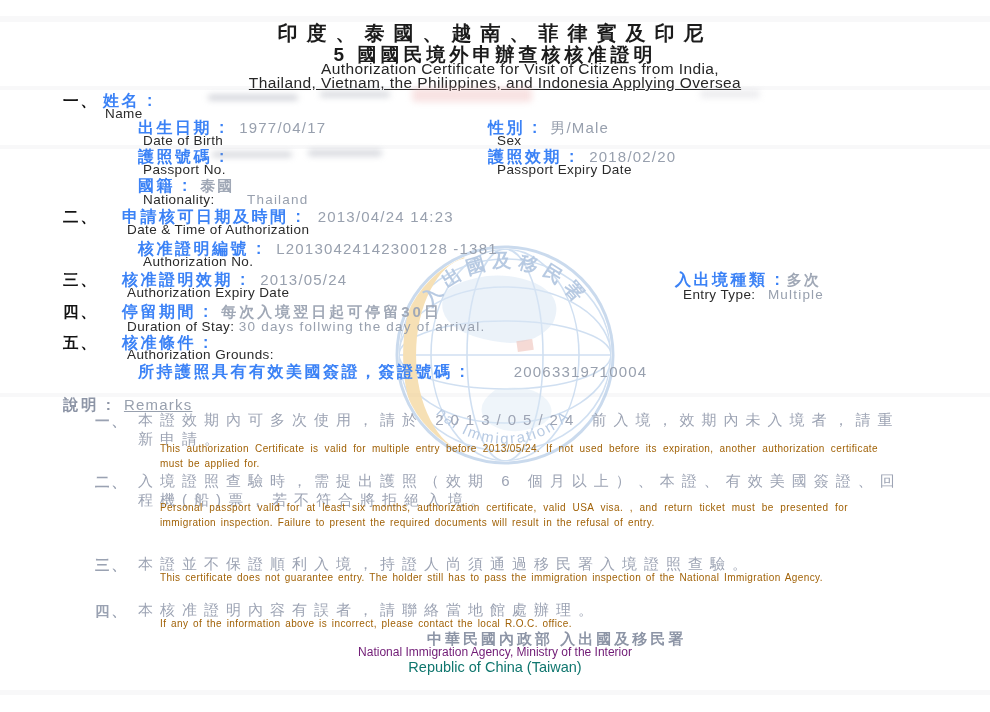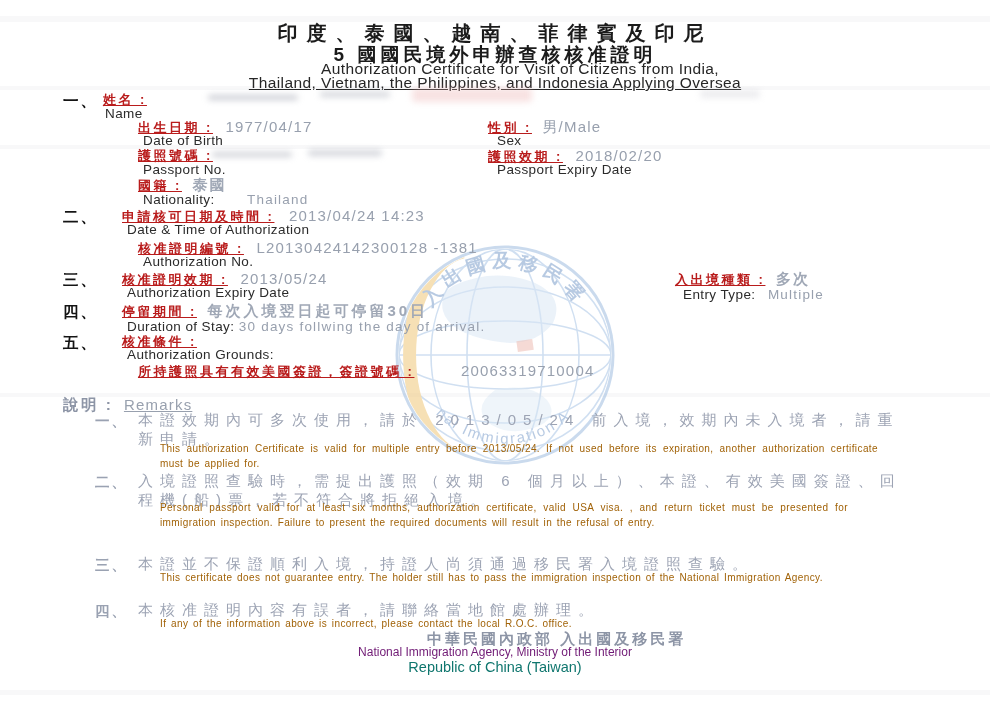--- a/index.html
+++ b/index.html
@@ -6,21 +6,21 @@
   .page{
     position:relative;width:990px;height:712px;background:#ffffff;overflow:hidden;
     font-family:"Liberation Sans", sans-serif;color:#141414;
   }
   .abs{position:absolute;white-space:nowrap;}
   .ctr{position:absolute;left:0;width:990px;text-align:center;white-space:nowrap;}
   .title-zh1{font-size:20px;font-weight:bold;letter-spacing:9px;color:#1b1b1b;}
   .title-zh2{font-size:19px;font-weight:bold;letter-spacing:4px;color:#1b1b1b;}
   .title-en{font-size:15.5px;color:#262626;letter-spacing:0.4px;}
   .num{font-size:15.5px;font-weight:bold;letter-spacing:2px;color:#141414;}
-  .zh-label{font-size:13px;font-weight:bold;letter-spacing:2.5px;color:#b91c1c;text-decoration:underline;}
+  .zh-label{font-size:16px;font-weight:bold;letter-spacing:2.5px;color:#3b82f6;}
   .en-label{font-size:13.5px;color:#2b2b2b;letter-spacing:0.4px;}
   .val{font-size:15px;color:#98a0ae;letter-spacing:1.2px;}
   .zh-val{font-size:15px;font-weight:bold;color:#a0a8b6;letter-spacing:2px;}
   .faded-zh-label{font-size:15.5px;font-weight:bold;letter-spacing:2.5px;color:#8d95a6;}
   .remark-num{font-size:14.5px;font-weight:bold;letter-spacing:2px;color:#9aa2b2;}
   .remark-zh{font-size:15px;color:#9da4b4;letter-spacing:7px;line-height:19px;white-space:normal;}
   .remark-en{font-size:10px;color:#a16207;letter-spacing:0.4px;word-spacing:1.5px;line-height:15.4px;white-space:normal;text-align:justify;}
   .smudge{position:absolute;filter:blur(3px);border-radius:4px;}
   .streak{position:absolute;left:0;width:990px;background:rgba(120,120,130,0.05);}
   .stamp{position:absolute;left:345px;top:190px;opacity:0.55;}
@@ -124,21 +124,21 @@
   <div class="abs en-label" style="left:143px;top:254px;">Authorization No.</div>
 
   <div class="abs num" style="left:63px;top:270px;">三、</div>
   <div class="abs" style="left:122px;top:270px;">
     <span class="zh-label">核准證明效期 :</span>
     <span class="val" style="margin-left:8px;">2013/05/24</span>
   </div>
   <div class="abs en-label" style="left:127px;top:285px;">Authorization Expiry Date</div>
   <div class="abs" style="left:675px;top:270px;">
     <span class="zh-label">入出境種類 :</span>
-    <span class="zh-val" style="margin-left:6px;">多次</span>
+    <span class="zh-val" style="">多次</span>
   </div>
   <div class="abs" style="left:683px;top:285px;">
     <span class="en-label">Entry Type:</span>
     <span class="val" style="margin-left:8px;font-size:13.5px;">Multiple</span>
   </div>
 
   <div class="abs num" style="left:63px;top:302px;">四、</div>
   <div class="abs" style="left:122px;top:302px;">
     <span class="zh-label">停留期間 :</span>
     <span class="zh-val" style="margin-left:6px;letter-spacing:3px;">每次入境翌日起可停留30日</span>

